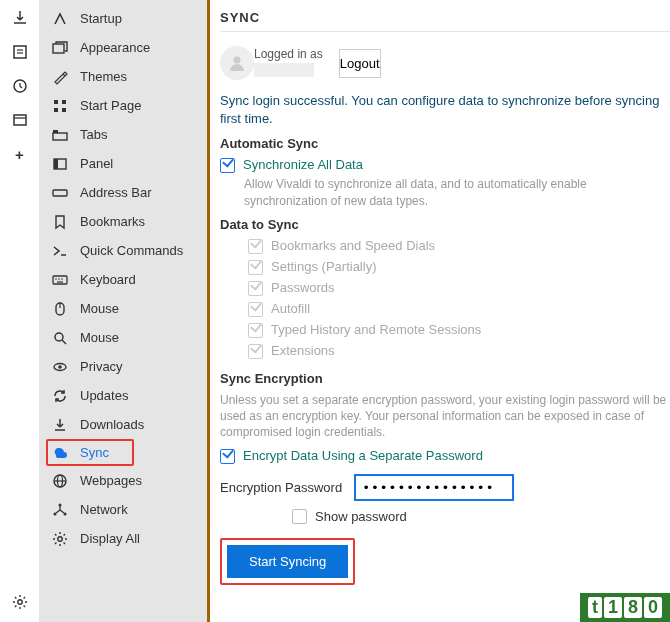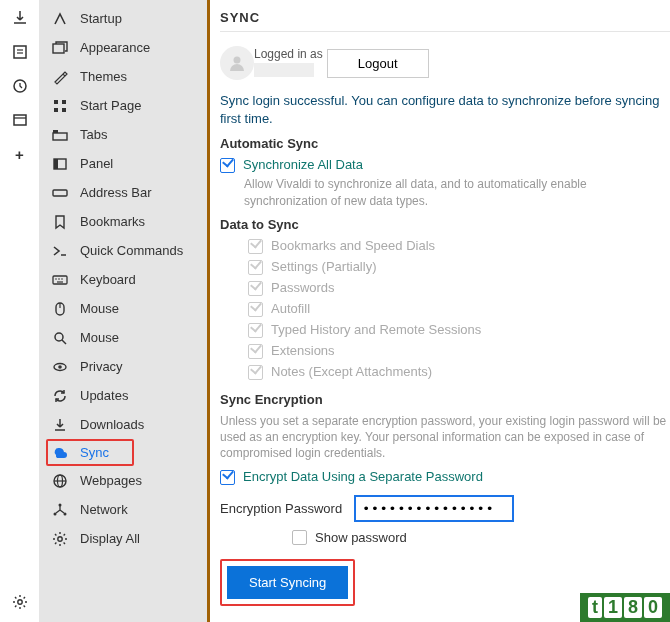--- a/index.html
+++ b/index.html
@@ -16,21 +16,21 @@
 .sb-item .label { font-size: 13px; }
 .highlight-red { border: 2px solid #e53935; border-radius: 2px; }
 .sync-hl { margin: 0 4px 0 6px; padding-left: 4px; width: 88px; height: 27px; }
 .content { flex: 1; padding: 10px 0 0 10px; overflow: hidden; }
 .section-title { font-size: 13px; letter-spacing: 1px; font-weight: 600; color: #333; margin-bottom: 6px; }
 .hr { border: none; border-top: 1px solid #e5e5e5; margin-bottom: 14px; }
 .login-row { display: flex; align-items: center; margin-bottom: 12px; }
 .avatar { width: 34px; height: 34px; border-radius: 50%; background: #eee; display: flex; align-items: center; justify-content: center; color: #bbb; }
 .login-text { font-size: 12px; color: #555; }
 .login-text .blur { display: inline-block; width: 60px; height: 14px; background: #eee; margin-top: 2px; }
-.logout-btn { border: 1px solid #ccc; background: #fff; padding: 6px 30px; font-size: 13px; cursor: pointer; margin-left: 4px; }
+.logout-btn { border: 1px solid #ccc; background: #fff; padding: 6px 0; font-size: 13px; cursor: pointer; margin-left: 16px; }
 .desc { font-size: 13px; color: #0c4a6e; margin-bottom: 8px; line-height: 1.4; }
 .sub-title { font-size: 13px; font-weight: 600; color: #333; margin: 6px 0 6px 0; }
 .check-row { display: flex; align-items: flex-start; gap: 8px; margin-bottom: 3px; }
 .check { width: 15px; height: 15px; border: 1.5px solid #999; border-radius: 2px; flex-shrink: 0; position: relative; margin-top: 1px; }
 .check.checked { border-color: #1a73e8; }
 .check.checked::after { content: ""; position: absolute; left: 2px; top: -1px; width: 8px; height: 5px; border-left: 2.5px solid #1a73e8; border-bottom: 2.5px solid #1a73e8; transform: rotate(-50deg); }
 .check.disabled { border-color: #ccc; }
 .check.disabled::after { content: ""; position: absolute; left: 2px; top: -1px; width: 8px; height: 5px; border-left: 2.5px solid #ccc; border-bottom: 2.5px solid #ccc; transform: rotate(-50deg); }
 .check-lbl { font-size: 13px; color: #0f766e; }
 .check-lbl.dim { color: #aaa; }
@@ -308,24 +308,20 @@
           <div class="check-lbl dim">Autofill</div>
         </div>
       <div class="check-row">
           <div class="check disabled"></div>
           <div class="check-lbl dim">Typed History and Remote Sessions</div>
         </div>
       <div class="check-row">
           <div class="check disabled"></div>
           <div class="check-lbl dim">Extensions</div>
         </div>
-      <div class="check-row">
-          <div class="check disabled"></div>
-          <div class="check-lbl dim">Notes (Except Attachments)</div>
-        </div>
     </div>
 
     <div class="sub-title" style="margin-top:12px">Sync Encryption</div>
     <div class="hint" style="margin-left:0">Unless you set a separate encryption password, your existing login password will be used as an encryption key. Your personal information can be exposed in case of compromised login credentials.</div>
     <div class="check-row">
       <div class="check checked"></div>
       <div class="check-lbl">Encrypt Data Using a Separate Password</div>
     </div>
 
     <div class="enc-field">

